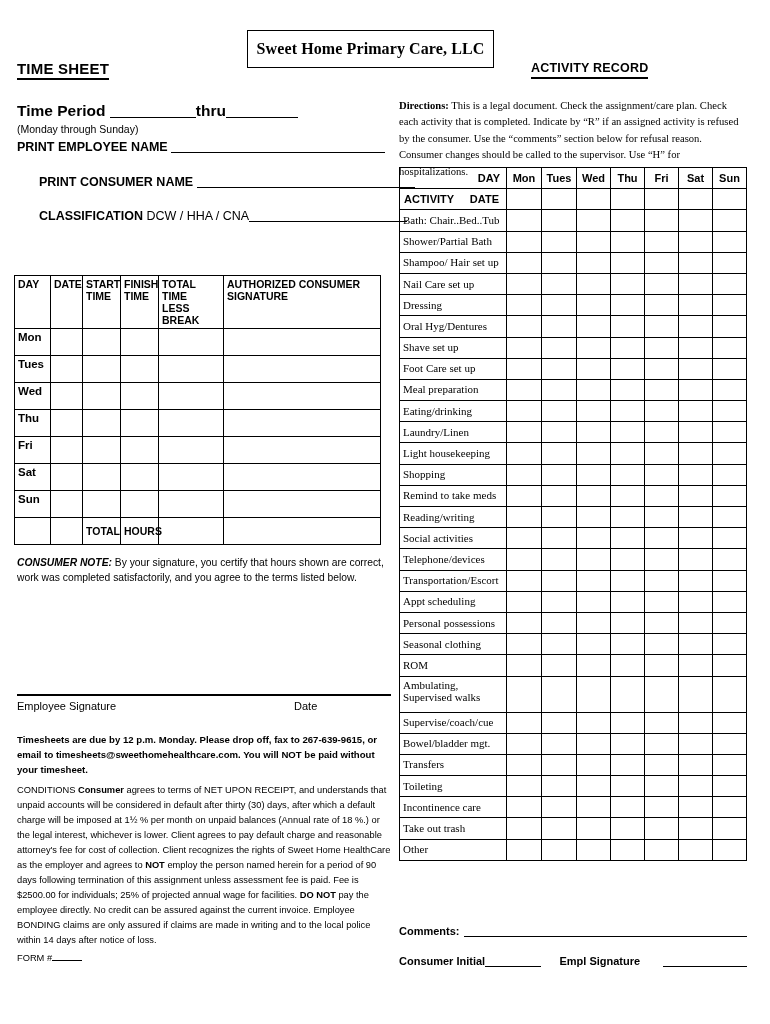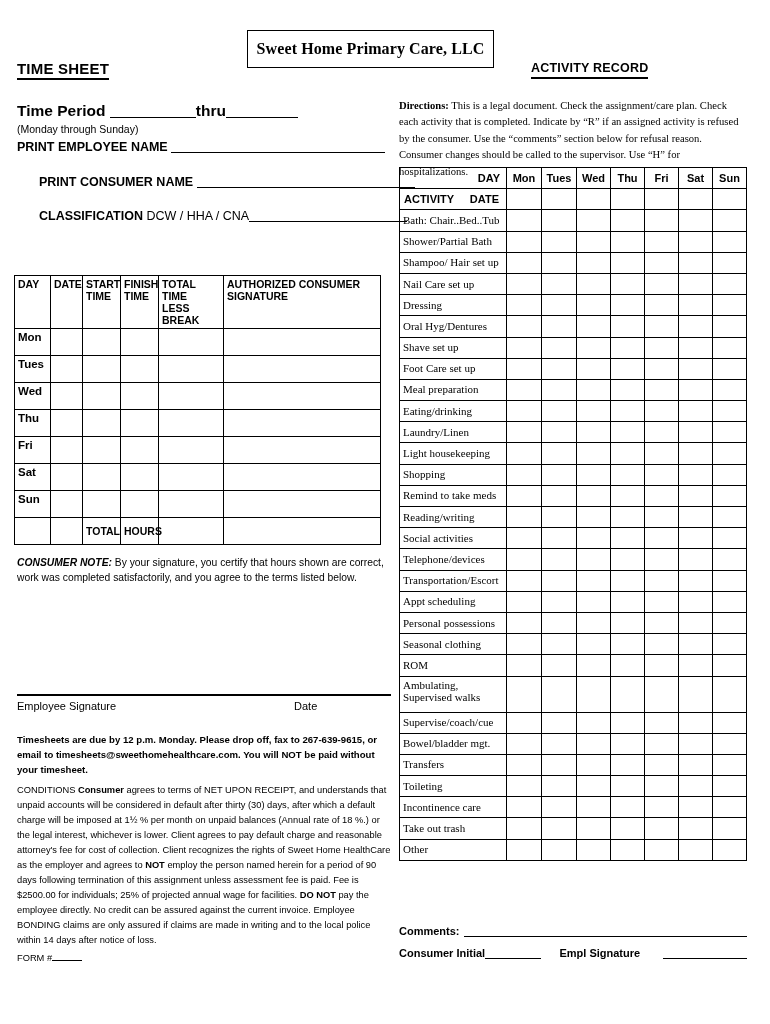--- a/index.html
+++ b/index.html
@@ -204,21 +204,21 @@
     position: absolute;
     left: 399px; top: 925px;
     width: 348px;
     font-size: 11px;
     font-weight: bold;
   }
   .comments-row { display: flex; align-items: flex-end; white-space: nowrap; }
   .u-fill { flex: 1; border-bottom: 1.5px solid #000; height: 12px; margin-left: 4px; }
   .u-120 { display:inline-block; width:100px; border-bottom:1.5px solid #000; height:12px; }
   .u-155 { display:inline-block; width:150px; border-bottom:1.5px solid #000; height:12px; }
-  .sig2-row { display:flex; align-items:flex-end; margin-top: 10px; white-space: nowrap; }
+  .sig2-row { display:flex; align-items:flex-end; margin-top: 18px; white-space: nowrap; }
   .gap-lg { width: 32px; display:inline-block; }
   .gap-md { width: 40px; display:inline-block; }
 </style>
 </head>
 <body>
 
 <div class="page">
 
   <div class="company-box">
     <div class="company-title">Sweet Home Primary Care, LLC</div>

